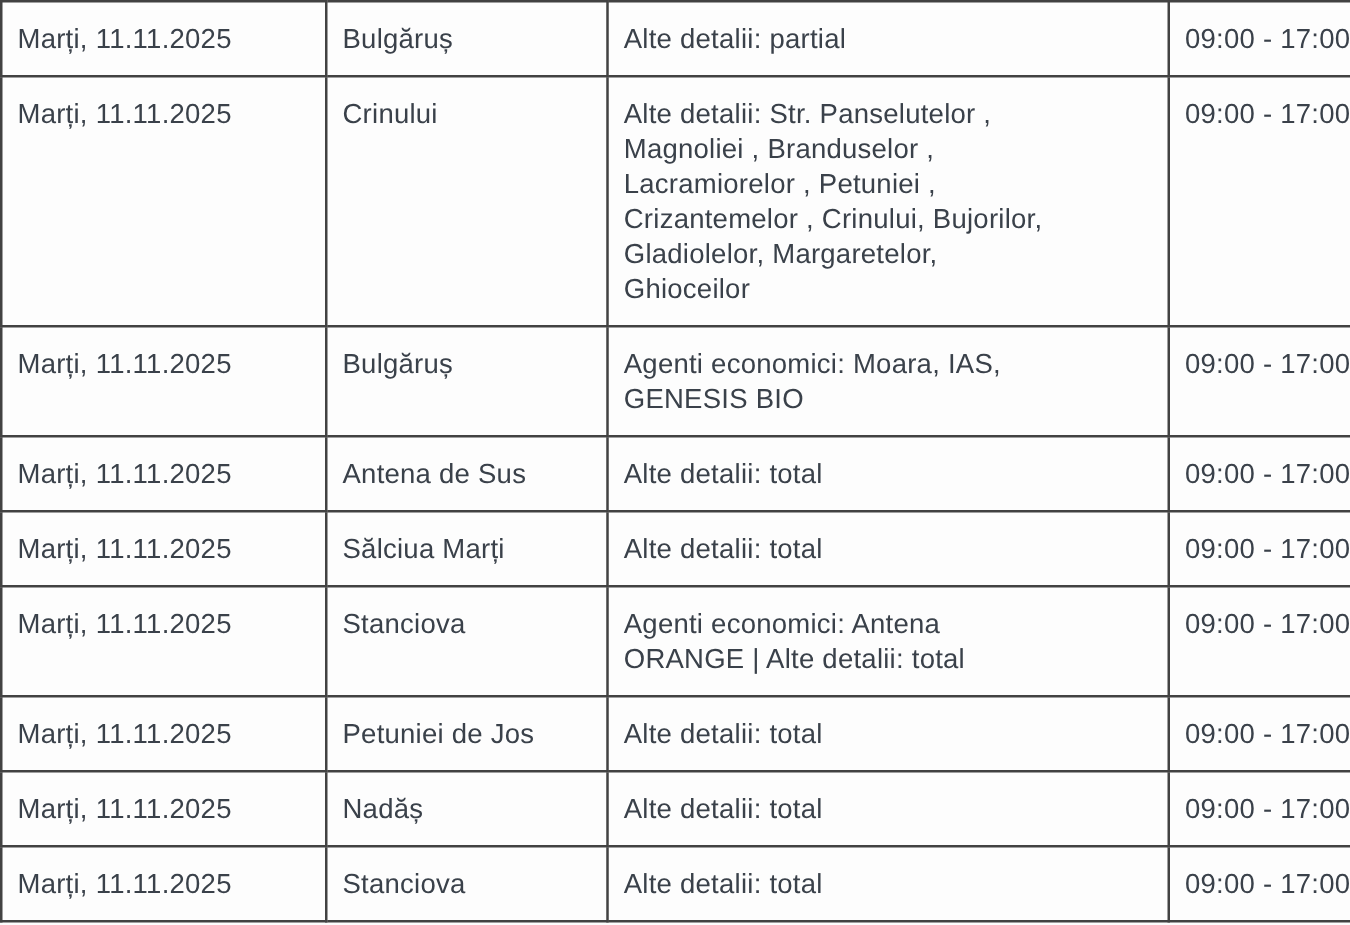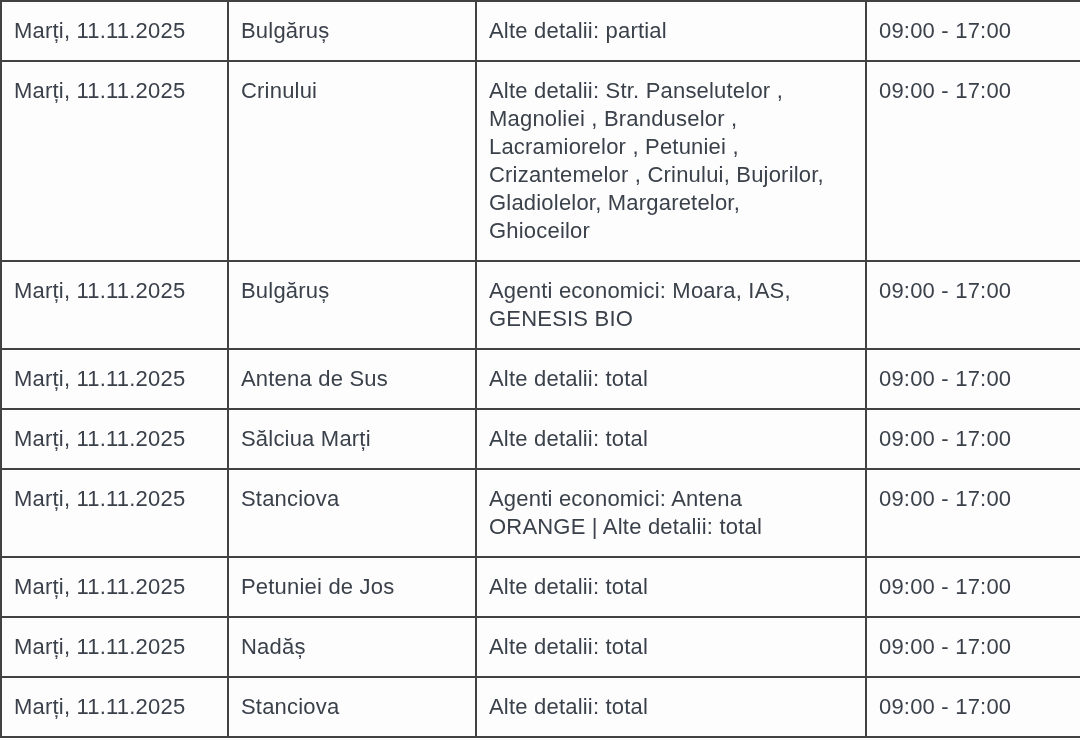--- a/index.html
+++ b/index.html
@@ -25,23 +25,23 @@
   td {
     border: 2px solid #424242;
     vertical-align: top;
     padding: 15px 12px 15px 12px;
     font-size: 22px;
     line-height: 28px;
     color: #3a414a;
     letter-spacing: 0.2px;
     overflow: hidden;
   }
-  td.col-date     { width: 227px; }
-  td.col-locality { width: 248px; }
-  td.col-details  { width: 390px; white-space: pre-line; }
+  td.col-date     { width: 260px; }
+  td.col-locality { width: 225px; }
+  td.col-details  { width: 449px; white-space: pre-line; }
   td.col-interval { width: 225px; }
 </style>
 </head>
 <body>
 
 <div class="table-viewport">
   <table class="outage-table">
     <tbody>
         <tr>
     <td class="col-date">Marți, 11.11.2025</td>

